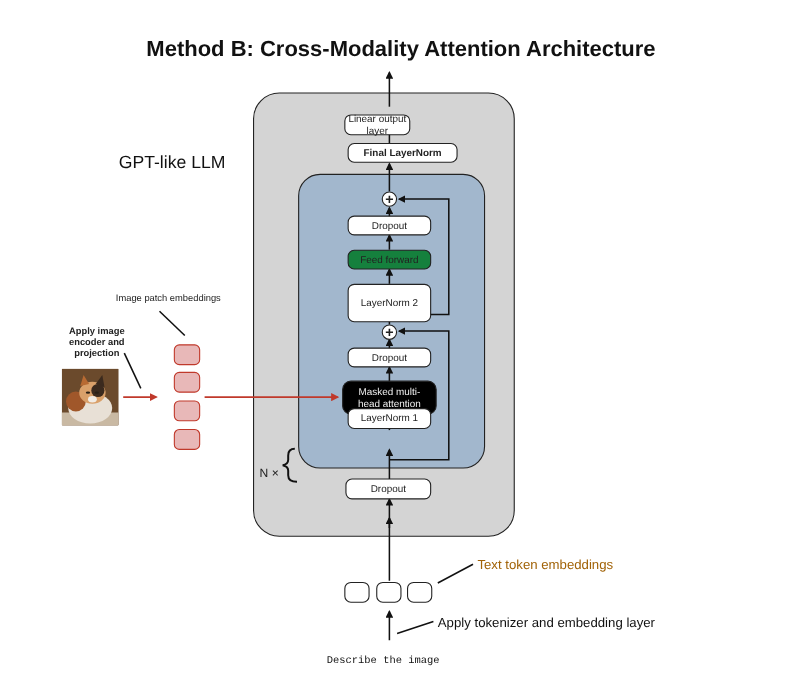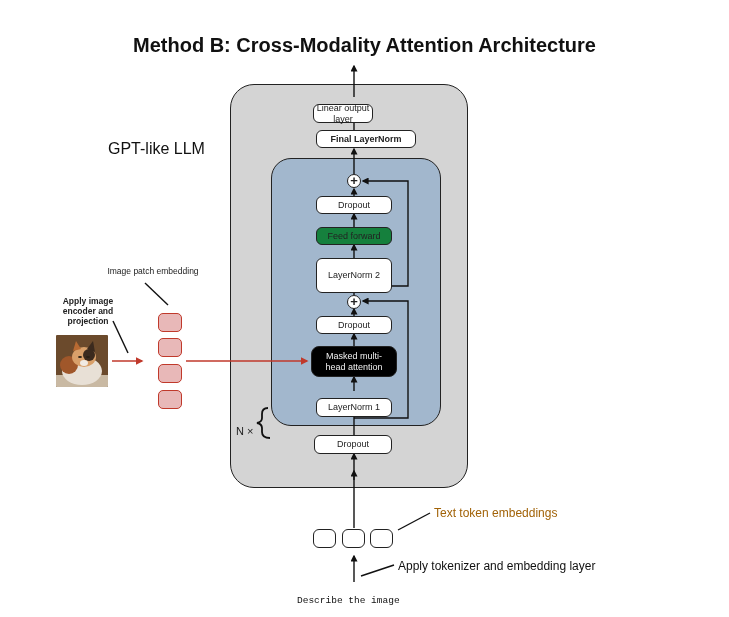--- a/index.html
+++ b/index.html
@@ -80,27 +80,27 @@
 <div class="box" style="left:316px;top:130px;width:100px;height:18px;font-weight:bold;">Final LayerNorm</div>
 
 <div class="plus" style="left:347px;top:174px;">+</div>
 <div class="box" style="left:316px;top:196px;width:76px;height:18px;">Dropout</div>
 <div class="box gray" style="left:316px;top:227px;width:76px;height:18px;">Feed forward</div>
 <div class="box" style="left:316px;top:258px;width:76px;height:35px;">LayerNorm 2</div>
 
 <div class="plus" style="left:347px;top:295px;">+</div>
 <div class="box" style="left:316px;top:316px;width:76px;height:18px;">Dropout</div>
 <div class="box dark" style="left:311px;top:346px;width:86px;height:31px;padding:0 6px;">Masked multi-head attention</div>
-<div class="box" style="left:316px;top:398px;width:76px;height:19px;">LayerNorm 1</div>
+<div class="box" style="left:316px;top:371px;width:76px;height:19px;">LayerNorm 1</div>
 
 <div class="box" style="left:314px;top:435px;width:78px;height:19px;">Dropout</div>
 
 <div id="nx" class="abs">N ×</div>
 
-<div class="abs small" style="left:88px;top:266px;width:130px;">Image patch embedding</div>
+<div class="abs small" style="left:88px;top:266px;width:130px;">Image patch embeddings</div>
 <div class="abs small" style="left:48px;top:296px;width:80px;font-weight:bold;">Apply image encoder and projection</div>
 
 <div id="cat" class="abs">
   <svg width="52" height="52" viewBox="0 0 52 52">
     <rect width="52" height="52" fill="#6b4a2c"></rect>
     <rect y="40" width="52" height="12" fill="#c9b9a3"></rect>
     <ellipse cx="26" cy="36" rx="20" ry="14" fill="#e8e0d6"></ellipse>
     <ellipse cx="13" cy="30" rx="9" ry="9" fill="#a0572a"></ellipse>
     <ellipse cx="28" cy="22" rx="12" ry="10" fill="#d9a06a"></ellipse>
     <polygon points="17,16 20,6 25,14" fill="#b86a32"></polygon>

